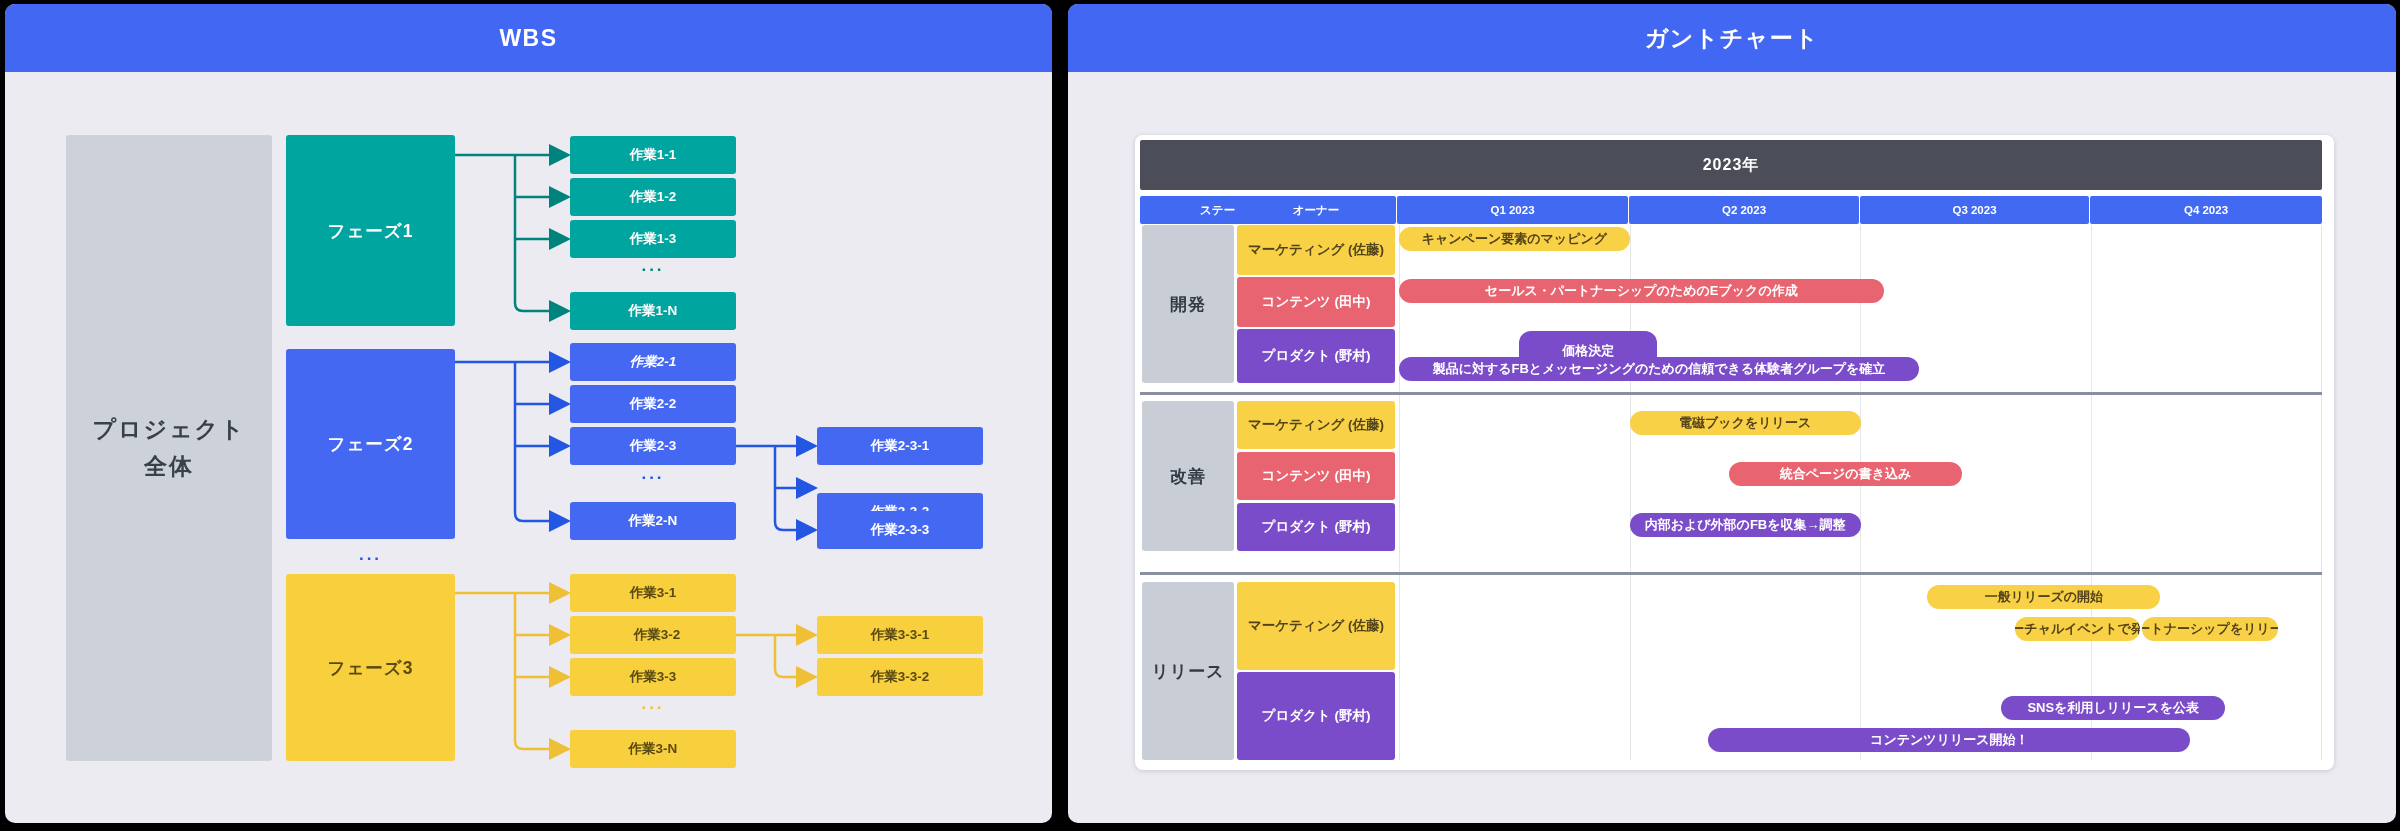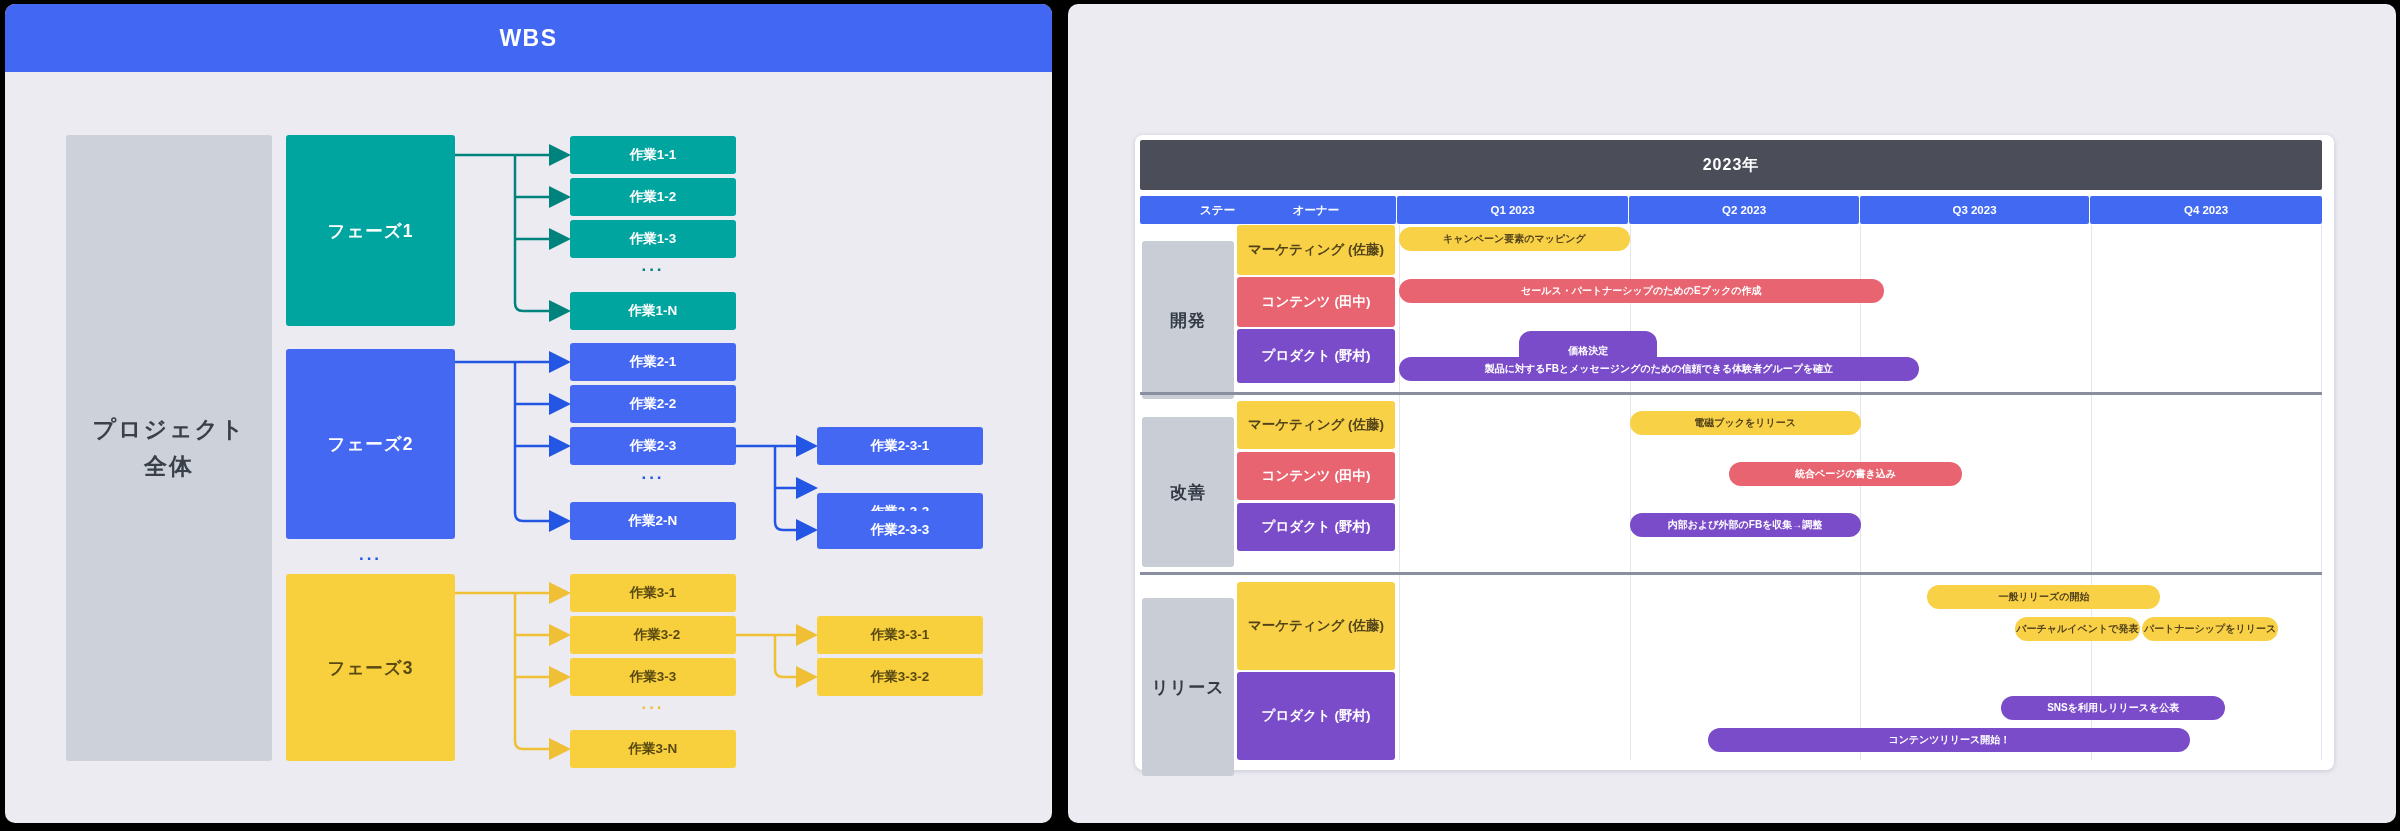--- a/index.html
+++ b/index.html
@@ -33,28 +33,28 @@
   
   .card{position:absolute;left:67px;top:131px;width:1199px;height:635px;background:#fff;border-radius:8px;
         box-shadow:0 1px 5px rgba(40,40,60,.18);}
   .yearbar{position:absolute;left:72px;top:136px;width:1182px;height:50px;background:#4B4E58;color:#fff;
         display:flex;align-items:center;justify-content:center;font-size:16px;font-weight:bold;letter-spacing:1px;border-radius:2px;}
   .hcell{position:absolute;top:192px;height:28px;background:#4169F1;color:#fff;display:flex;align-items:center;
         justify-content:center;font-size:11.5px;font-weight:bold;border-radius:2px;}
   .gridline{position:absolute;top:221px;width:1px;height:535px;background:#E5E6EA;}
   .divider{position:absolute;left:72px;width:1182px;height:3px;background:#8A8FA0;}
   .stagecell{position:absolute;left:74px;width:92px;background:#C9CDD6;color:#333A45;border-radius:3px;
-        display:flex;align-items:center;justify-content:center;font-size:17px;font-weight:bold;letter-spacing:1px;margin-top:16px;}
+        display:flex;align-items:center;justify-content:center;font-size:17px;font-weight:bold;letter-spacing:1px;}
   .ownercell{position:absolute;left:169px;width:158px;border-radius:3px;display:flex;align-items:center;
         justify-content:center;font-size:13.5px;font-weight:bold;}
   .ow-yellow{background:#F8D147;color:#52431A;}
   .ow-red{background:#E86470;color:#fff;}
   .ow-purple{background:#7B4CC9;color:#fff;}
   .gbar{position:absolute;border-radius:12px;display:flex;align-items:center;justify-content:center;
-        font-size:10px;font-weight:bold;white-space:nowrap;overflow:hidden;}
+        font-size:13px;font-weight:bold;white-space:nowrap;overflow:hidden;}
 </style>
 </head>
 <body>
 
 <div class="panel" id="wbs-panel">
   <div class="titlebar">WBS</div>
 
   <svg id="wbs-svg" width="1047" height="823">
     <defs>
       <marker id="arr-teal" markerWidth="9" markerHeight="9" refX="7" refY="4.5" orient="auto">
@@ -101,41 +101,42 @@
   <div class="box blue phase" style="top:345px;height:190px;">フェーズ2</div>
   <div class="box yellowbox phase" style="top:570px;height:187px;">フェーズ3</div>
   <div class="dots dots-blue" style="left:281px;top:541px;width:169px;">...</div>
 
   <div class="box teal task" style="top:132px;">作業1-1</div>
   <div class="box teal task" style="top:174px;">作業1-2</div>
   <div class="box teal task" style="top:216px;">作業1-3</div>
   <div class="dots dots-teal" style="left:565px;top:252px;width:166px;">...</div>
   <div class="box teal task" style="top:288px;">作業1-N</div>
 
-  <div class="box blue task" style="top:339px;">作業2-1</div>
+  <div class="box blue task" style="top:339px;font-style:italic;">作業2-1</div>
   <div class="box blue task" style="top:381px;">作業2-2</div>
   <div class="box blue task" style="top:423px;">作業2-3</div>
   <div class="dots dots-blue" style="left:565px;top:460px;width:166px;">...</div>
   <div class="box blue task" style="top:498px;">作業2-N</div>
 
   <div class="box blue subtask" style="top:423px;">作業2-3-1</div>
   <div class="box blue subtask" style="top:465px;margin-top:24px;">作業2-3-2</div>
   <div class="box blue subtask" style="top:507px;">作業2-3-3</div>
 
   <div class="box yellowbox task" style="top:570px;">作業3-1</div>
   <div class="box yellowbox task" style="top:612px;padding-left:8px;">作業3-2</div>
   <div class="box yellowbox task" style="top:654px;">作業3-3</div>
   <div class="dots dots-yellow" style="left:565px;top:690px;width:166px;">...</div>
   <div class="box yellowbox task" style="top:726px;">作業3-N</div>
 
   <div class="box yellowbox subtask" style="top:612px;">作業3-3-1</div>
   <div class="box yellowbox subtask" style="top:654px;">作業3-3-2</div>
 </div>
 
 <div class="panel" id="gantt-panel">
+  <div class="titlebar">ガントチャート</div>
 
   <div class="card"></div>
   <div class="yearbar">2023年</div>
 
   <div class="hcell" style="left:72px;width:95px;padding-left:36px;">ステージ</div>
   <div class="hcell" style="left:168px;width:160px;">オーナー</div>
   <div class="hcell" style="left:329px;width:231px;">Q1 2023</div>
   <div class="hcell" style="left:561px;width:230px;">Q2 2023</div>
   <div class="hcell" style="left:792px;width:229px;">Q3 2023</div>
   <div class="hcell" style="left:1022px;width:232px;">Q4 2023</div>

